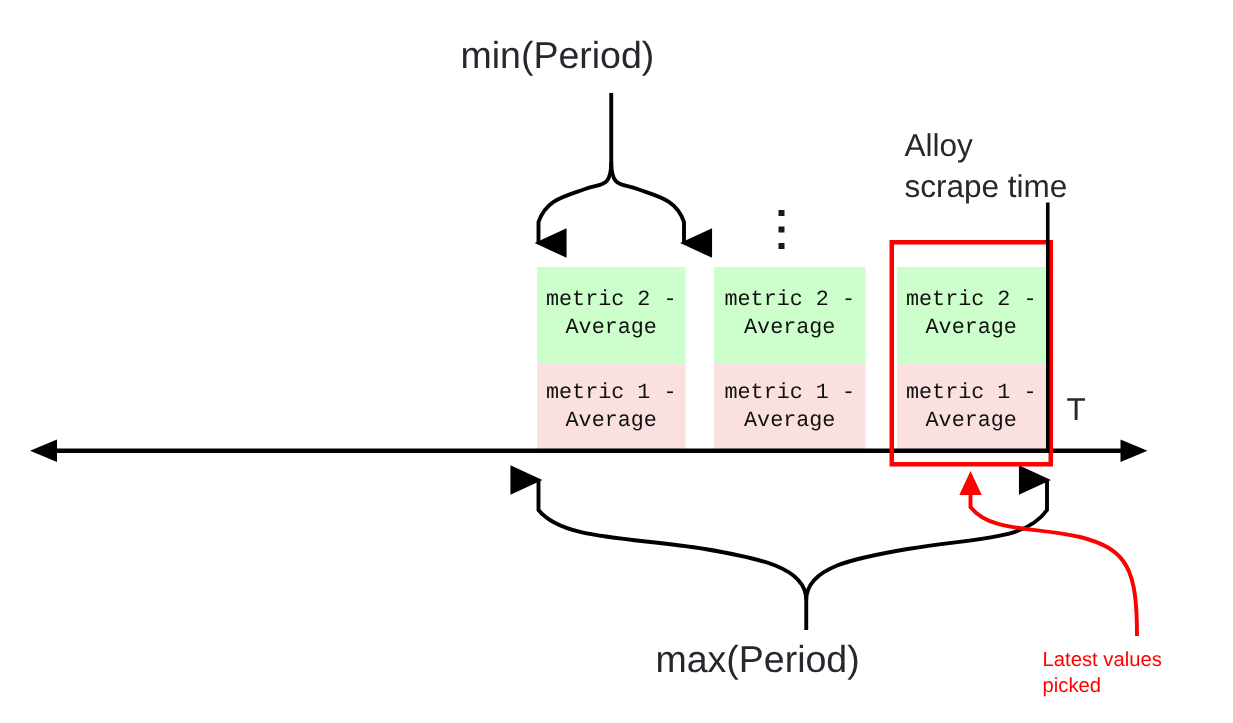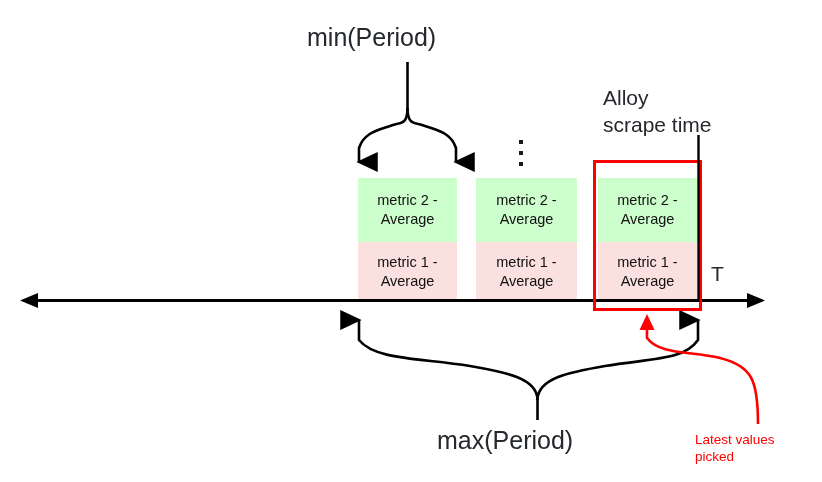--- a/index.html
+++ b/index.html
@@ -23,21 +23,21 @@
     top: 0;
     width: 822px;
     height: 482px;
   }
   .blk-label {
     position: absolute;
     text-align: center;
     color: #111111;
     font-size: 14.5px;
     line-height: 19px;
-    font-family: Liberation Sans, sans-serif;
+    font-family: Liberation Mono, monospace;
     white-space: pre-line;
     pointer-events: none;
   }
   .hdr-label {
     position: absolute;
     text-align: left;
     color: #25282c;
     font-family: "Liberation Sans", sans-serif;
     white-space: pre-line;
   }

